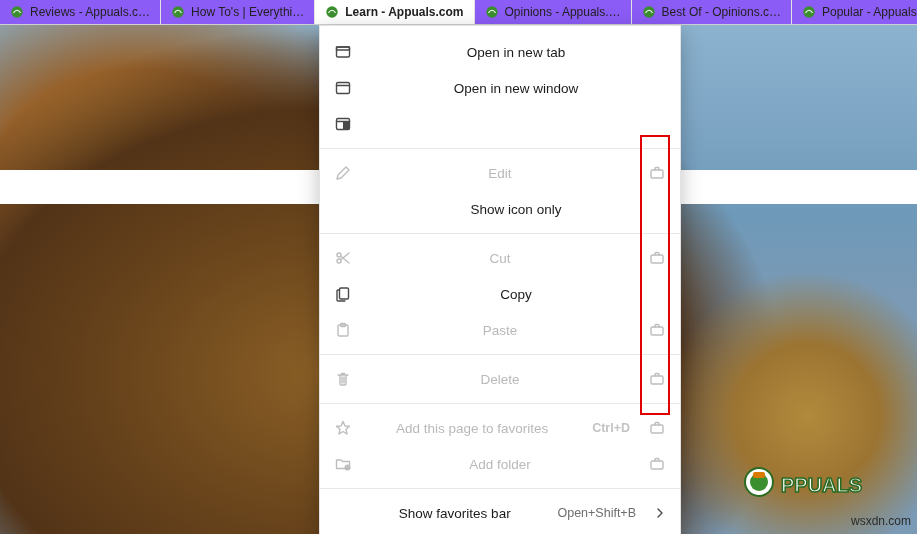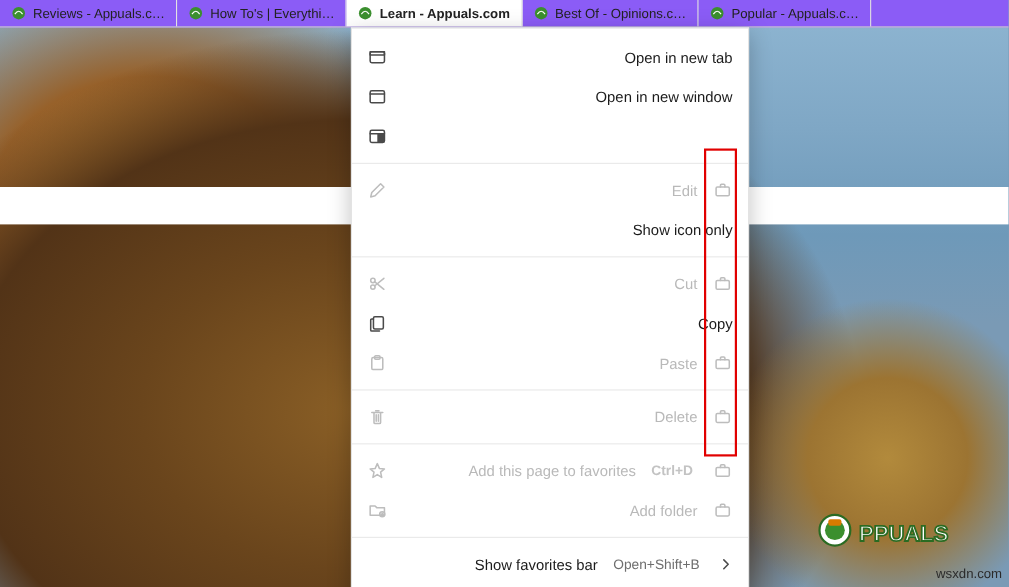--- a/index.html
+++ b/index.html
@@ -57,21 +57,21 @@
   }
   .mi {
     display: flex; align-items: center;
     height: 36px;
     padding: 0 14px 0 14px;
     gap: 14px;
     cursor: pointer;
   }
   .mi.disabled { color: #b9b9b9; cursor: default; }
   .mi .ico { width: 18px; height: 18px; flex: none; display:flex; align-items:center; justify-content:center; }
-  .mi .lbl { flex: 1 1 auto; text-align:right; }
+  .mi .lbl { flex: 1 1 auto; text-align:center; }
   .mi .sc  { color: #6e6e6e; font-size: 12.5px; margin-right:4px; }
   .mi.disabled .sc { color:#c3c3c3;font-weight:bold; }
   .mi .chev { width:12px; display:flex; align-items:center; justify-content:center; }
   .sep { height: 1px; background: #e8e8e8; margin: 6px 0; }
 
   
   .red-box { position:absolute; border:2px solid #e10000; pointer-events:none; z-index:30; }
 
   
   .wm-logo { position:absolute; right:34px; bottom:28px; z-index:12; }
@@ -108,20 +108,29 @@
     <span>How To's | Everythi…</span>
   </div>
   <div class="favitem active">
     <span class="favicon">
       <svg viewBox="0 0 16 16">
           <circle cx="8" cy="8" r="6.5" fill="#3b8f2e"></circle>
           <path d="M4 9 Q8 3 12 9" stroke="#fff" stroke-width="1.2" fill="none"></path>
         </svg>
     </span>
     <span>Learn - Appuals.com</span>
+  </div>
+  <div class="favitem">
+    <span class="favicon">
+      <svg viewBox="0 0 16 16">
+          <circle cx="8" cy="8" r="6.5" fill="#3b8f2e"></circle>
+          <path d="M4 9 Q8 3 12 9" stroke="#fff" stroke-width="1.2" fill="none"></path>
+        </svg>
+    </span>
+    <span>Opinions - Appuals.…</span>
   </div>
   <div class="favitem">
     <span class="favicon">
       <svg viewBox="0 0 16 16">
           <circle cx="8" cy="8" r="6.5" fill="#3b8f2e"></circle>
           <path d="M4 9 Q8 3 12 9" stroke="#fff" stroke-width="1.2" fill="none"></path>
         </svg>
     </span>
     <span>Best Of - Opinions.c…</span>
   </div>

